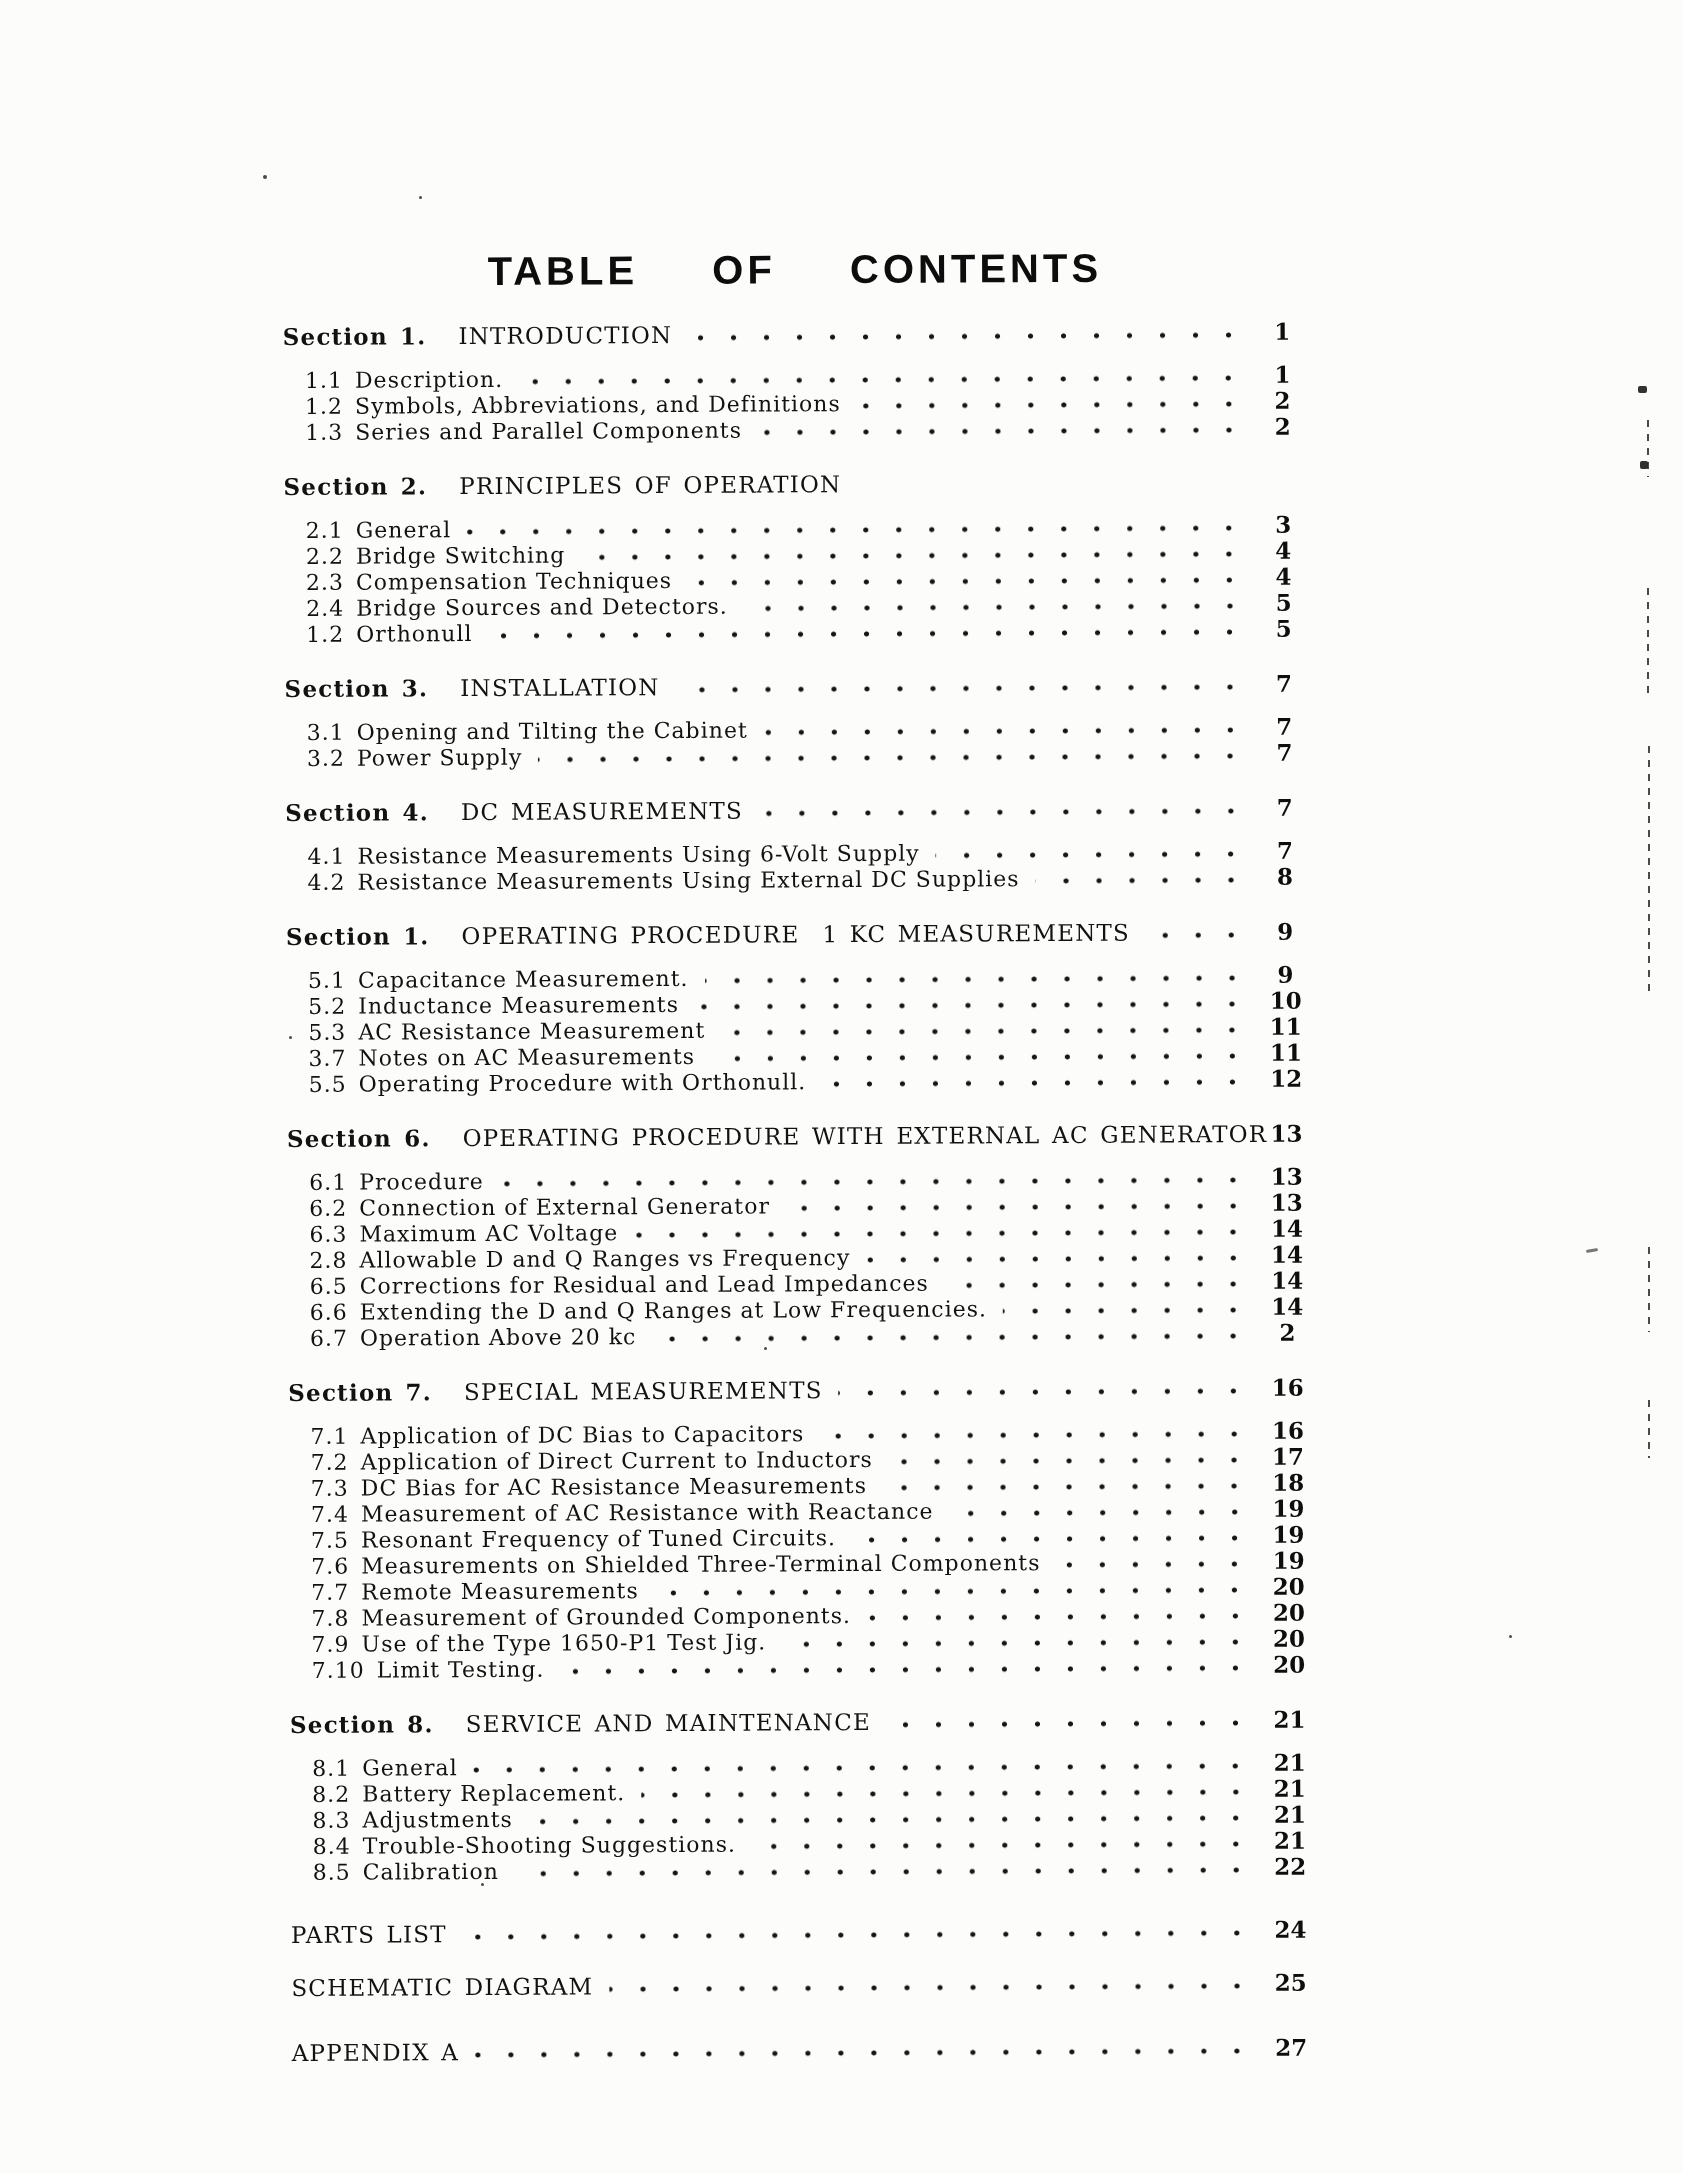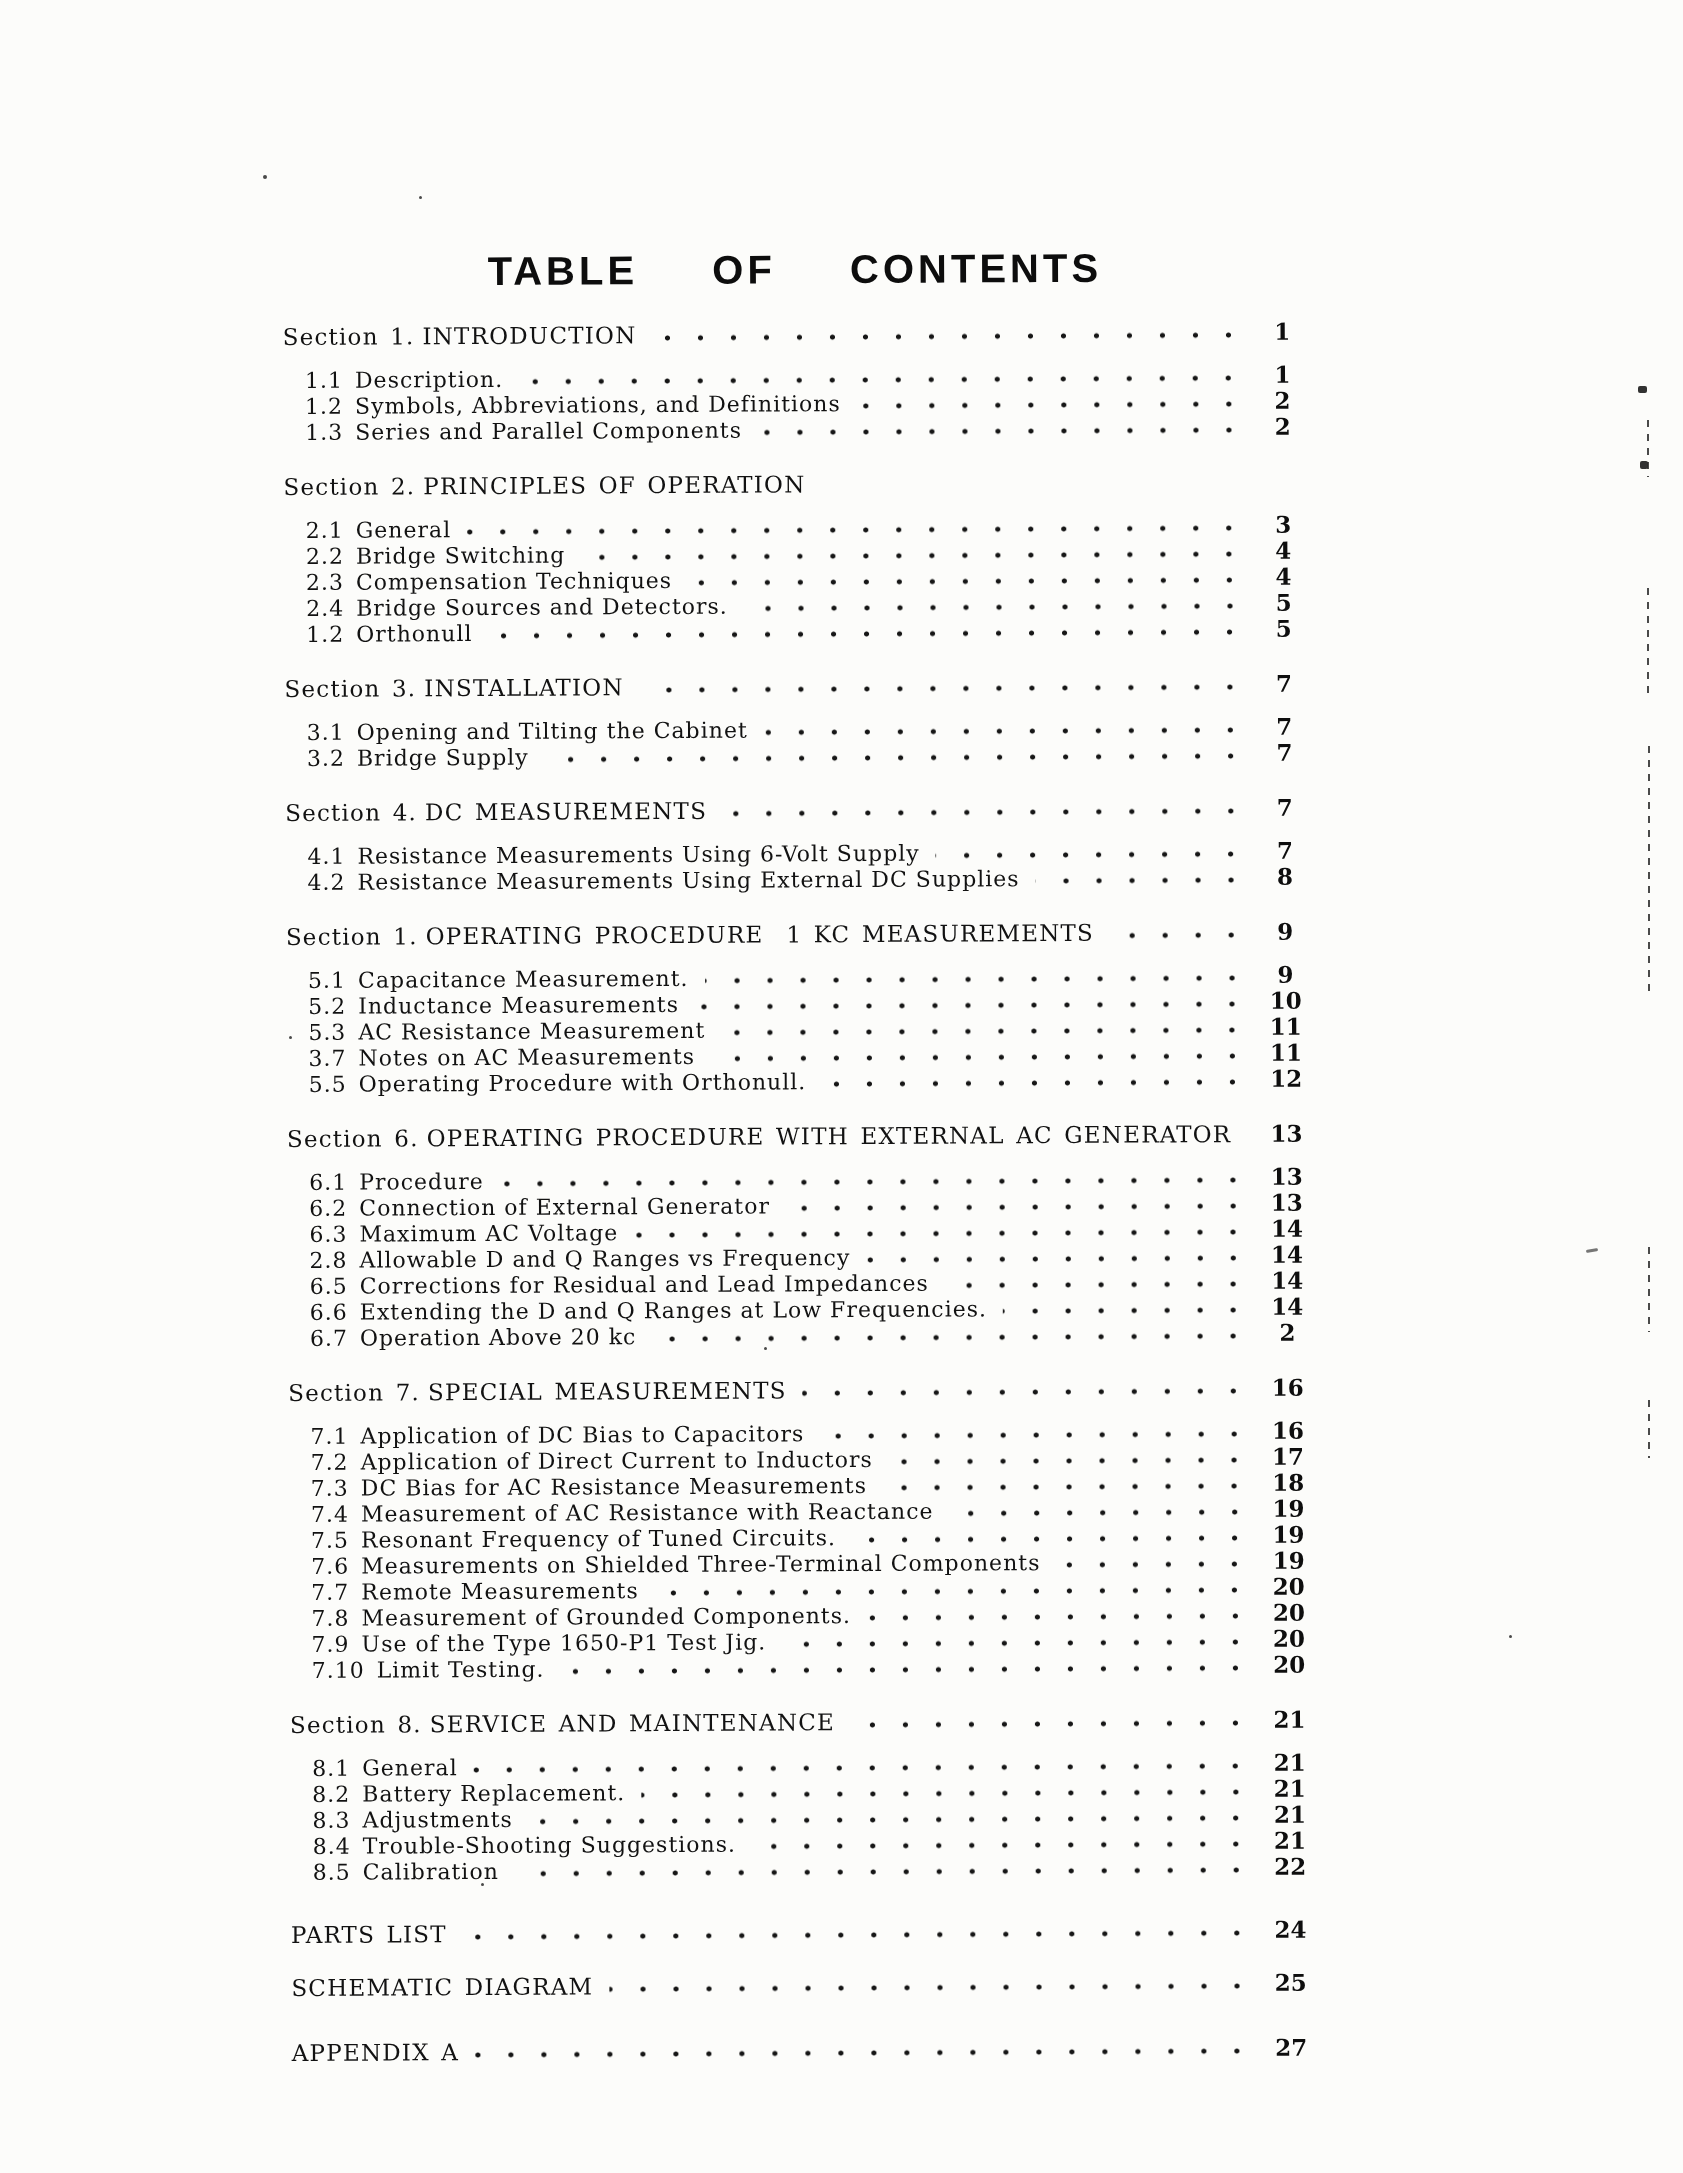--- a/index.html
+++ b/index.html
@@ -46,21 +46,21 @@
     font-size:23px;
     letter-spacing:1.2px;
     word-spacing:3px;
   }
   .row.entry { padding-left:22px; }
 
   .section + .section { margin-top:29px; }
   .section .row.heading { margin-bottom:17px; }
   .toc-list > .section:first-of-type { margin-top:0; }
 
-  .sec-label { margin-right:8px; flex:0 0 auto; }
+  .sec-label { margin-right:32px; flex:0 0 auto;font-weight:bold; }
   .num { margin-right:12px; flex:0 0 auto; }
   .ttl { flex:0 1 auto; min-width:0; }
 
   .leader {
     flex:1 1 auto;
     min-width:0;
     align-self:flex-end;
     height:10px;
     margin:0 12px 5px 16px;
     background-image:radial-gradient(circle at center, #161616 2.1px, rgba(0,0,0,0) 2.9px);
@@ -106,21 +106,21 @@
         <div class="row heading"><span class="sec-label">Section 2.</span><span class="ttl">PRINCIPLES OF OPERATION</span><span class="leader none"></span><span class="pagenum"></span></div>
         <div class="row entry"><span class="num">2.1</span><span class="ttl">General</span><span class="leader"></span><span class="pagenum">3</span></div>
         <div class="row entry"><span class="num">2.2</span><span class="ttl">Bridge Switching</span><span class="leader"></span><span class="pagenum">4</span></div>
         <div class="row entry"><span class="num">2.3</span><span class="ttl">Compensation Techniques</span><span class="leader"></span><span class="pagenum">4</span></div>
         <div class="row entry"><span class="num">2.4</span><span class="ttl">Bridge Sources and Detectors.</span><span class="leader"></span><span class="pagenum">5</span></div>
         <div class="row entry"><span class="num">1.2</span><span class="ttl">Orthonull</span><span class="leader"></span><span class="pagenum">5</span></div>
       </div>
       <div class="section">
         <div class="row heading"><span class="sec-label">Section 3.</span><span class="ttl">INSTALLATION</span><span class="leader"></span><span class="pagenum">7</span></div>
         <div class="row entry"><span class="num">3.1</span><span class="ttl">Opening and Tilting the Cabinet</span><span class="leader"></span><span class="pagenum">7</span></div>
-        <div class="row entry"><span class="num">3.2</span><span class="ttl">Bridge Supply</span><span class="leader"></span><span class="pagenum">7</span></div>
+        <div class="row entry"><span class="num">3.2</span><span class="ttl">Power Supply</span><span class="leader"></span><span class="pagenum">7</span></div>
       </div>
       <div class="section">
         <div class="row heading"><span class="sec-label">Section 4.</span><span class="ttl">DC MEASUREMENTS</span><span class="leader"></span><span class="pagenum">7</span></div>
         <div class="row entry"><span class="num">4.1</span><span class="ttl">Resistance Measurements Using 6-Volt Supply</span><span class="leader"></span><span class="pagenum">7</span></div>
         <div class="row entry"><span class="num">4.2</span><span class="ttl">Resistance Measurements Using External DC Supplies</span><span class="leader"></span><span class="pagenum">8</span></div>
       </div>
       <div class="section">
         <div class="row heading"><span class="sec-label">Section 1.</span><span class="ttl">OPERATING PROCEDURE  1 KC MEASUREMENTS</span><span class="leader"></span><span class="pagenum">9</span></div>
         <div class="row entry"><span class="num">5.1</span><span class="ttl">Capacitance Measurement.</span><span class="leader"></span><span class="pagenum">9</span></div>
         <div class="row entry"><span class="num">5.2</span><span class="ttl">Inductance Measurements</span><span class="leader"></span><span class="pagenum">10</span></div>

